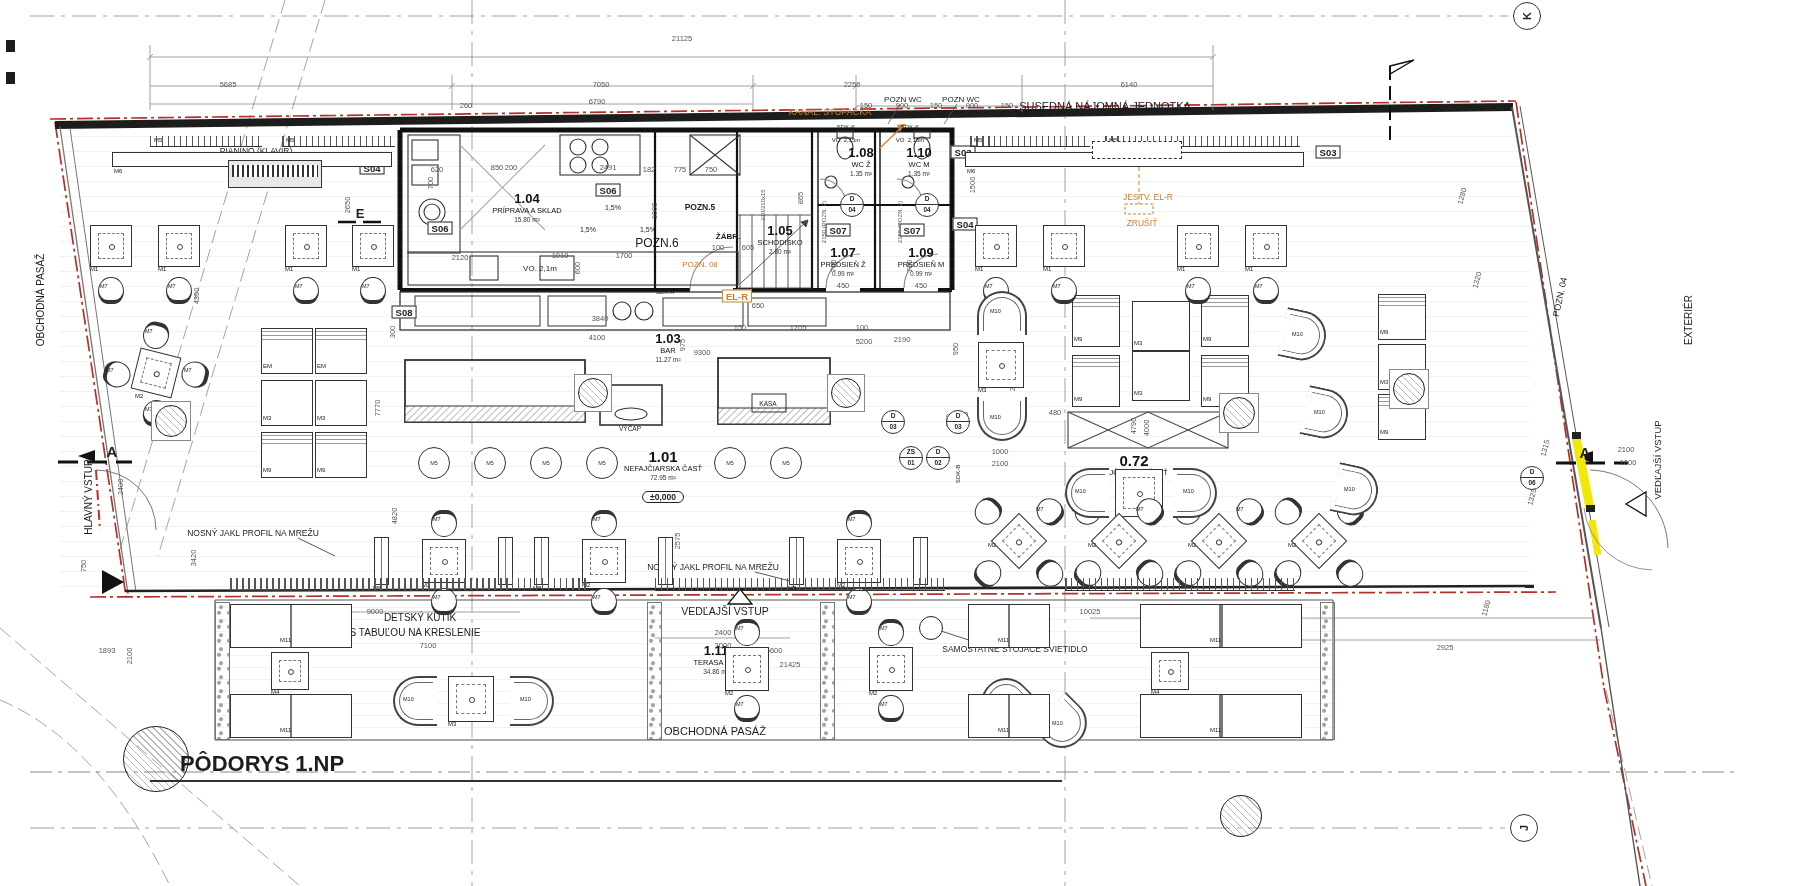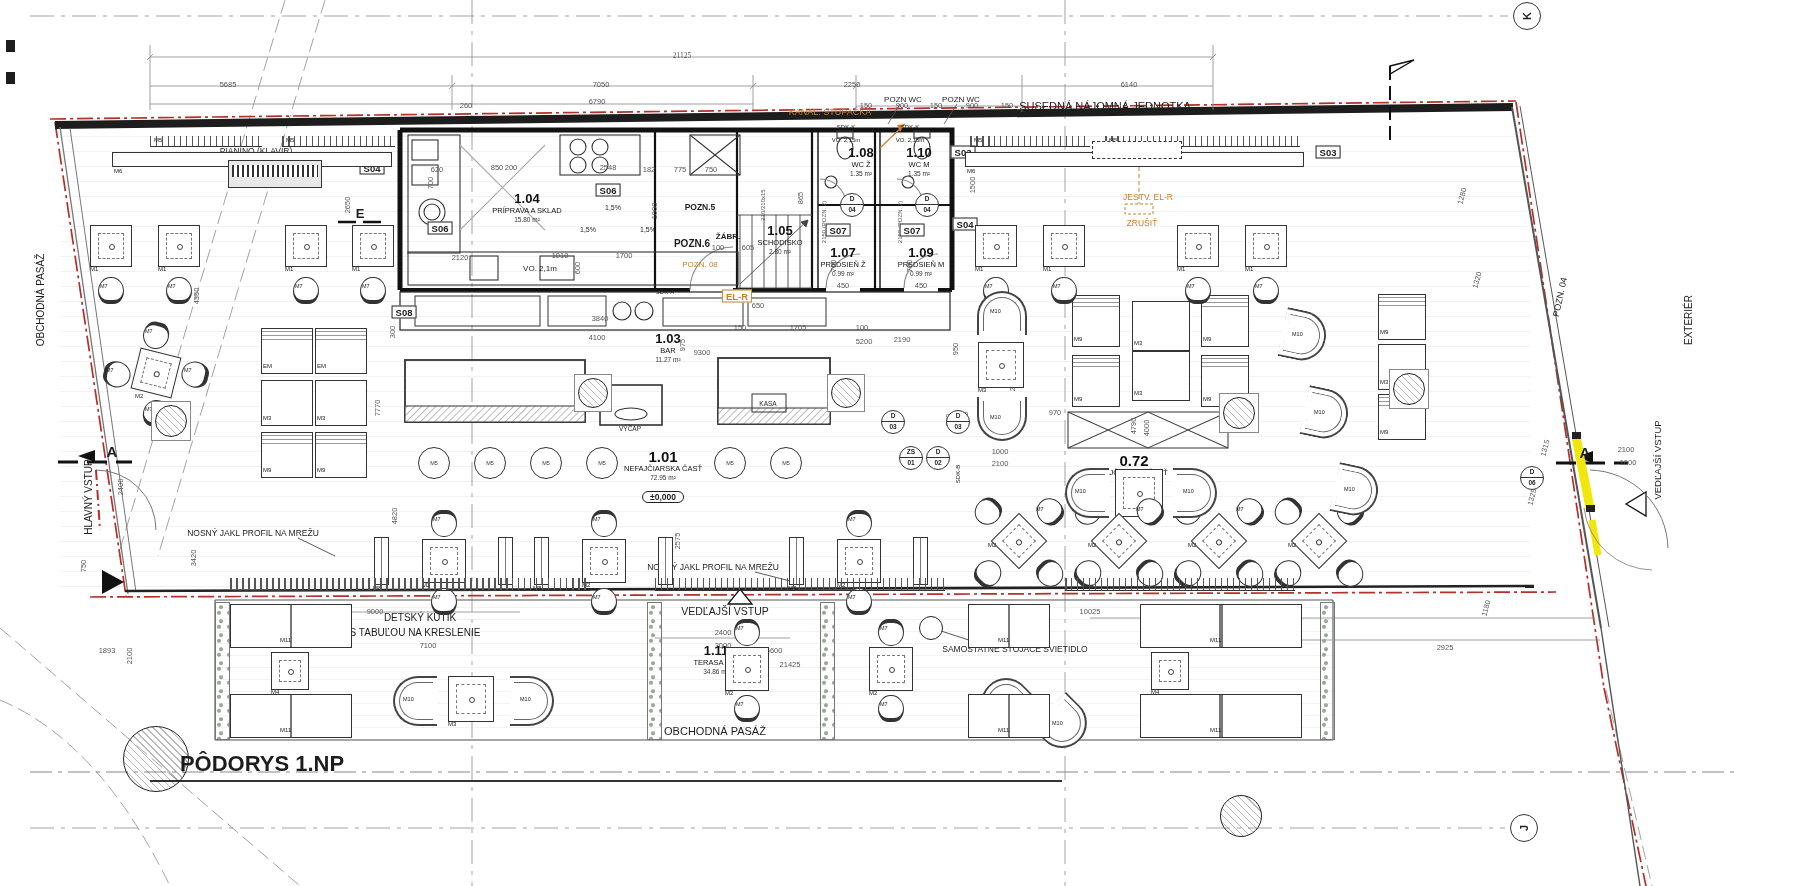--- a/index.html
+++ b/index.html
@@ -260,40 +260,40 @@
     <div class="ann" style="left: 420px; top: 617px; font-size: 10px; color: rgb(29, 29, 29); font-weight: normal;">DETSKÝ KÚTIK</div>
     <div class="ann" style="left: 415px; top: 632px; font-size: 10px; color: rgb(29, 29, 29); font-weight: normal;">S TABUĽOU NA KRESLENIE</div>
     <div class="ann" style="left: 1015px; top: 649px; font-size: 8.5px; color: rgb(29, 29, 29); font-weight: normal;">SAMOSTATNE STOJACE SVIETIDLO</div>
     <div class="ann" style="left: 253px; top: 533px; font-size: 8.5px; color: rgb(29, 29, 29); font-weight: normal;">NOSNÝ JAKL PROFIL NA MREŽU</div>
     <div class="ann" style="left: 713px; top: 567px; font-size: 8.5px; color: rgb(29, 29, 29); font-weight: normal;">NOSNÝ JAKL PROFIL NA MREŽU</div>
     <div class="ann" style="left: 256px; top: 151px; font-size: 8.5px; color: rgb(29, 29, 29); font-weight: normal;">PIANINO (KLAVÍR)</div>
     <div class="ann" style="left: 1136px; top: 149px; font-size: 7px; color: rgb(29, 29, 29); font-weight: normal;">VSTAVANÝ BIOKRB</div>
     <div class="ann" style="left: 1148px; top: 197px; font-size: 8.5px; color: rgb(200, 128, 47); font-weight: normal;">JESTV. EL-R</div>
     <div class="ann" style="left: 1142px; top: 223px; font-size: 8.5px; color: rgb(200, 128, 47); font-weight: normal;">ZRUŠIŤ</div>
     <div class="ann" style="left: 700px; top: 207px; font-size: 8.5px; color: rgb(29, 29, 29); font-weight: bold;">POZN.5</div>
-    <div class="ann" style="left: 692px; top: 243px; font-size: 10px; color: rgb(29, 29, 29); font-weight: bold;">POZN.6</div>
+    <div class="ann" style="left: 657px; top: 243px; font-size: 12px; color: rgb(29, 29, 29); font-weight: normal;">POZN.6</div>
     <div class="ann" style="left: 728px; top: 236px; font-size: 8px; color: rgb(29, 29, 29); font-weight: bold;">ŽÁBR.</div>
     <div class="ann" style="left: 700px; top: 264px; font-size: 8px; color: rgb(200, 128, 47); font-weight: normal;">POZN. 08</div>
     <div class="ann" style="left: 540px; top: 268px; font-size: 8px; color: rgb(29, 29, 29); font-weight: normal;">VO. 2,1m</div>
     <div class="ann" style="left: 846px; top: 140px; font-size: 6px; color: rgb(29, 29, 29); font-weight: normal;">VO. 2,15m</div>
     <div class="ann" style="left: 910px; top: 140px; font-size: 6px; color: rgb(29, 29, 29); font-weight: normal;">VO. 2,15m</div>
     <div class="ann" style="left: 768px; top: 403px; font-size: 6.5px; color: rgb(29, 29, 29); font-weight: normal;">KASA</div>
     <div class="ann" style="left: 630px; top: 428px; font-size: 6.5px; color: rgb(29, 29, 29); font-weight: normal;">VÝČAP</div>
     <div class="ann" style="left: 613px; top: 207px; font-size: 7px; color: rgb(29, 29, 29); font-weight: normal;">1,5%</div>
     <div class="ann" style="left: 588px; top: 229px; font-size: 7px; color: rgb(29, 29, 29); font-weight: normal;">1,5%</div>
     <div class="ann" style="left: 648px; top: 229px; font-size: 7px; color: rgb(29, 29, 29); font-weight: normal;">1,5%</div>
     <div class="ann" style="left: 665px; top: 292px; font-size: 6px; color: rgb(29, 29, 29); font-weight: normal;">SDK-A</div>
     <div class="ann" style="left: 846px; top: 127px; font-size: 6px; color: rgb(29, 29, 29); font-weight: normal;">SDK-K</div>
     <div class="ann" style="left: 910px; top: 127px; font-size: 6px; color: rgb(29, 29, 29); font-weight: normal;">SDK-K</div>
     <div class="ann" style="left: 958px; top: 474px; font-size: 6px; color: rgb(29, 29, 29); font-weight: normal; transform: translate(-50%, -50%) rotate(-90deg);">SDK-B</div>
     <div class="ann" style="left: 360px; top: 213px; font-size: 13px; color: rgb(29, 29, 29); font-weight: bold;">E</div>
     <div class="ann" style="left: 112px; top: 451px; font-size: 15px; color: rgb(29, 29, 29); font-weight: bold;">A</div>
     <div class="ann" style="left: 1585px; top: 452px; font-size: 15px; color: rgb(29, 29, 29); font-weight: bold;">A</div>
     <div class="ann" style="left: 262px; top: 764px; font-size: 22px; color: rgb(29, 29, 29); font-weight: bold;">PÔDORYS 1.NP</div>
-    <div class="dim" style="left: 682px; top: 55px; font-family: Liberation Serif, serif;">21125</div>
+    <div class="dim" style="left: 682px; top: 38px;">21125</div>
     <div class="dim" style="left: 228px; top: 84px;">5685</div>
     <div class="dim" style="left: 601px; top: 84px;">7050</div>
     <div class="dim" style="left: 852px; top: 84px;">2250</div>
     <div class="dim" style="left: 1129px; top: 84px;">6140</div>
     <div class="dim" style="left: 597px; top: 101px;">6790</div>
     <div class="dim" style="left: 466px; top: 105px;">260</div>
     <div class="dim" style="left: 866px; top: 105px;">150</div>
     <div class="dim" style="left: 902px; top: 105px;">900</div>
     <div class="dim" style="left: 936px; top: 105px;">150</div>
     <div class="dim" style="left: 972px; top: 105px;">900</div>
@@ -332,33 +332,33 @@
     <div class="dim" style="left: 955px; top: 349px; transform: translate(-50%, -50%) rotate(-90deg);">950</div>
     <div class="dim" style="left: 740px; top: 327px;">150</div>
     <div class="dim" style="left: 798px; top: 327px;">1705</div>
     <div class="dim" style="left: 862px; top: 327px;">100</div>
     <div class="dim" style="left: 758px; top: 305px;">650</div>
     <div class="dim" style="left: 748px; top: 247px;">605</div>
     <div class="dim" style="left: 718px; top: 247px;">100</div>
     <div class="dim" style="left: 677px; top: 541px; transform: translate(-50%, -50%) rotate(-90deg);">2575</div>
     <div class="dim" style="left: 962px; top: 414px;">980</div>
     <div class="dim" style="left: 1007px; top: 413px;">400</div>
-    <div class="dim" style="left: 1055px; top: 412px;">970</div>
+    <div class="dim" style="left: 1055px; top: 412px;">480</div>
     <div class="dim" style="left: 948px; top: 420px; transform: translate(-50%, -50%) rotate(-90deg);">900</div>
     <div class="dim" style="left: 1000px; top: 451px;">1000</div>
     <div class="dim" style="left: 1000px; top: 463px;">2100</div>
     <div class="dim" style="left: 1012px; top: 383px; transform: translate(-50%, -50%) rotate(-90deg);">2600</div>
     <div class="dim" style="left: 1133px; top: 426px; transform: translate(-50%, -50%) rotate(-90deg);">4790</div>
     <div class="dim" style="left: 1146px; top: 428px; transform: translate(-50%, -50%) rotate(-90deg);">4000</div>
     <div class="dim" style="left: 1005px; top: 293px; transform: translate(-50%, -50%) rotate(-90deg);">1100</div>
     <div class="dim" style="left: 972px; top: 185px; transform: translate(-50%, -50%) rotate(-90deg);">1500</div>
     <div class="dim" style="left: 437px; top: 169px;">620</div>
     <div class="dim" style="left: 497px; top: 167px;">850</div>
     <div class="dim" style="left: 511px; top: 167px;">200</div>
-    <div class="dim" style="left: 608px; top: 167px;">2548</div>
+    <div class="dim" style="left: 608px; top: 167px;">2491</div>
     <div class="dim" style="left: 649px; top: 169px;">182</div>
     <div class="dim" style="left: 680px; top: 169px;">775</div>
     <div class="dim" style="left: 711px; top: 169px;">750</div>
     <div class="dim" style="left: 430px; top: 183px; transform: translate(-50%, -50%) rotate(-90deg);">700</div>
     <div class="dim" style="left: 460px; top: 257px;">2120</div>
     <div class="dim" style="left: 560px; top: 255px;">1010</div>
     <div class="dim" style="left: 624px; top: 255px;">1700</div>
     <div class="dim" style="left: 577px; top: 268px; transform: translate(-50%, -50%) rotate(-90deg);">600</div>
     <div class="dim" style="left: 654px; top: 211px; transform: translate(-50%, -50%) rotate(-90deg);">1000</div>
     <div class="dim" style="left: 843px; top: 285px;">450</div>

